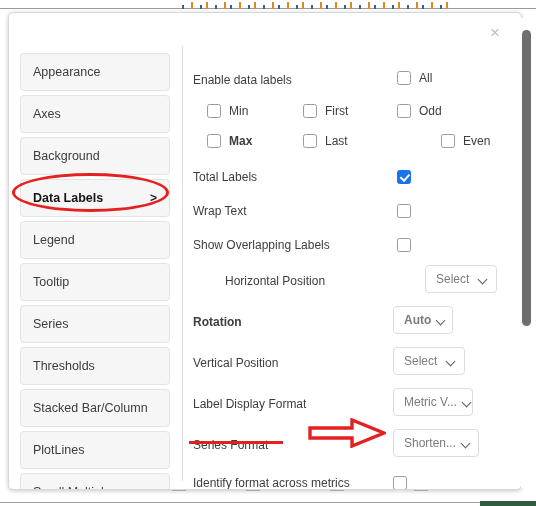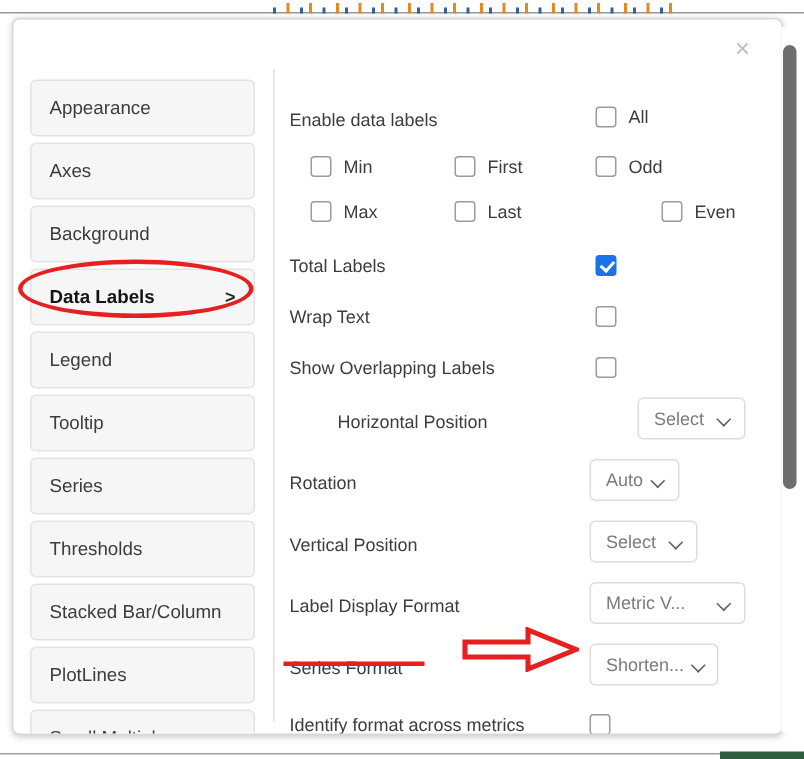--- a/index.html
+++ b/index.html
@@ -410,21 +410,21 @@
           <span class="cb"></span>
           <span class="t">First</span>
         </div>
         <div class="cbgroup" style="left:204px;top:0;">
           <span class="cb"></span>
           <span class="t">Odd</span>
         </div>
       </div>
 
       <div class="row" style="top:73px;">
-        <div class="cbgroup" style="left:14px;top:0;">
+        <div class="cbgroup" style="left:14px;top:0;font-weight:bold;">
           <span class="cb"></span>
           <span class="t">Max</span>
         </div>
         <div class="cbgroup" style="left:110px;top:0;">
           <span class="cb"></span>
           <span class="t">Last</span>
         </div>
         <div class="cbgroup" style="left:204px;top:0;padding-left:44px;">
           <span class="cb"></span>
           <span class="t">Even</span>
@@ -447,39 +447,39 @@
       </div>
 
       <div class="row" style="top:211px;margin-left:32px;">
         <span class="lbl">Horizontal Position</span>
         <div class="select" style="left:200px;top:-7px;width:72px;">
           <span class="sv">Select</span>
           <span class="sc"></span>
         </div>
       </div>
 
-      <div class="row" style="top:252px;">
+      <div class="row" style="top:252px;font-weight:bold;">
         <span class="lbl">Rotation</span>
         <div class="select" style="left:200px;top:-7px;width:60px;">
           <span class="sv">Auto</span>
           <span class="sc"></span>
         </div>
       </div>
 
       <div class="row" style="top:293px;">
         <span class="lbl">Vertical Position</span>
         <div class="select" style="left:200px;top:-7px;width:72px;">
           <span class="sv">Select</span>
           <span class="sc"></span>
         </div>
       </div>
 
       <div class="row" style="top:334px;">
         <span class="lbl">Label Display Format</span>
-        <div class="select" style="left:200px;top:-7px;width:104px;justify-content:space-between;">
+        <div class="select" style="left:200px;top:-7px;width:80px;justify-content:space-between;">
           <span class="sv">Metric V...</span>
           <span class="sc"></span>
         </div>
       </div>
 
       <div class="row" style="top:375px;">
         <span class="lbl">Series Format</span>
         <div class="select" style="left:200px;top:-7px;width:86px;">
           <span class="sv">Shorten...</span>
           <span class="sc"></span>

